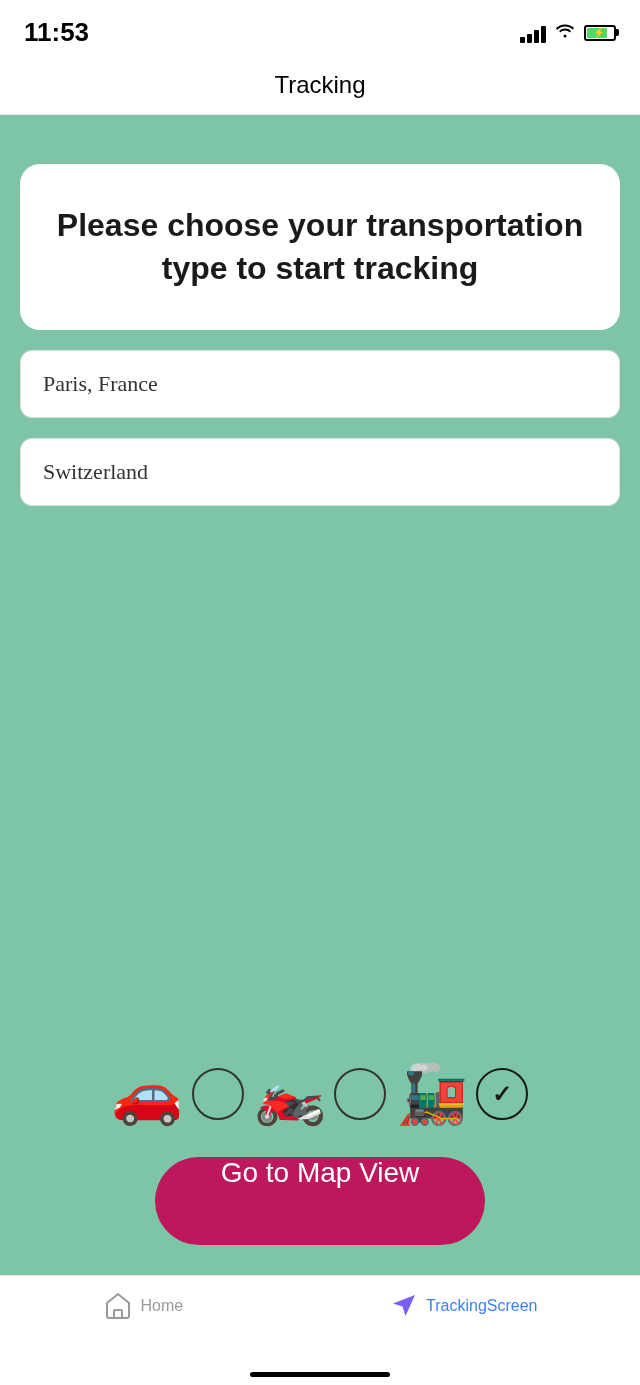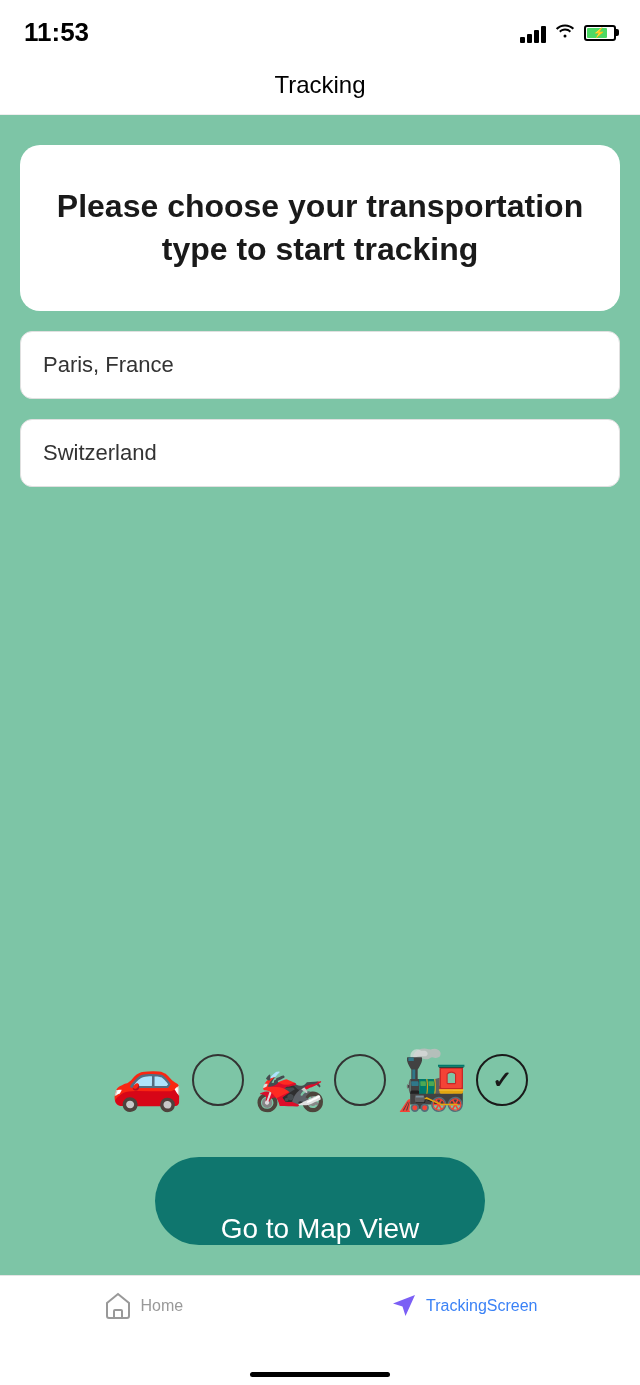--- a/index.html
+++ b/index.html
@@ -119,38 +119,40 @@
       min-height: calc(1385px - 55px - 60px - 110px);
     }
 
     
     .prompt-card {
       background: #fff;
       border-radius: 20px;
       padding: 40px 30px;
       width: 100%;
       text-align: center;
+      margin-top: 19px;
     }
     .prompt-text {
       font-size: 32px;
       font-weight: 600;
       color: #1a1a1a;
       line-height: 1.35;
     }
 
     
     .input-field {
       background: #fff;
       border-radius: 12px;
       width: 100%;
       height: 68px;
       padding: 0 22px;
       display: flex;
       align-items: center;
       border: 1px solid #e0e0e0;
+      font-family: Liberation Serif, serif;
     }
     .input-field span {
       font-size: 22px;
       color: #333;
     }
 
     
     .spacer { flex: 1; min-height: 80px; }
 
     
@@ -187,30 +189,30 @@
     }
     .radio-circle.selected::after {
       content: '✓';
       font-size: 24px;
       color: #1a1a1a;
       font-weight: 600;
     }
 
     
     .map-view-btn {
-      background: #0f766e;
+      background: #be185d;
       border-radius: 50px;
       width: 330px;
       height: 88px;
       display: flex;
-      align-items: flex-end;
+      align-items: flex-start;
       justify-content: center;
       cursor: pointer;
       border: none;
-      margin-top: 18px;
+      margin-top: 4px;
     }
     .map-view-btn span {
       font-size: 28px;
       font-weight: 500;
       color: #fff;
     }
 
     
     .bottom-nav {
       position: absolute;

